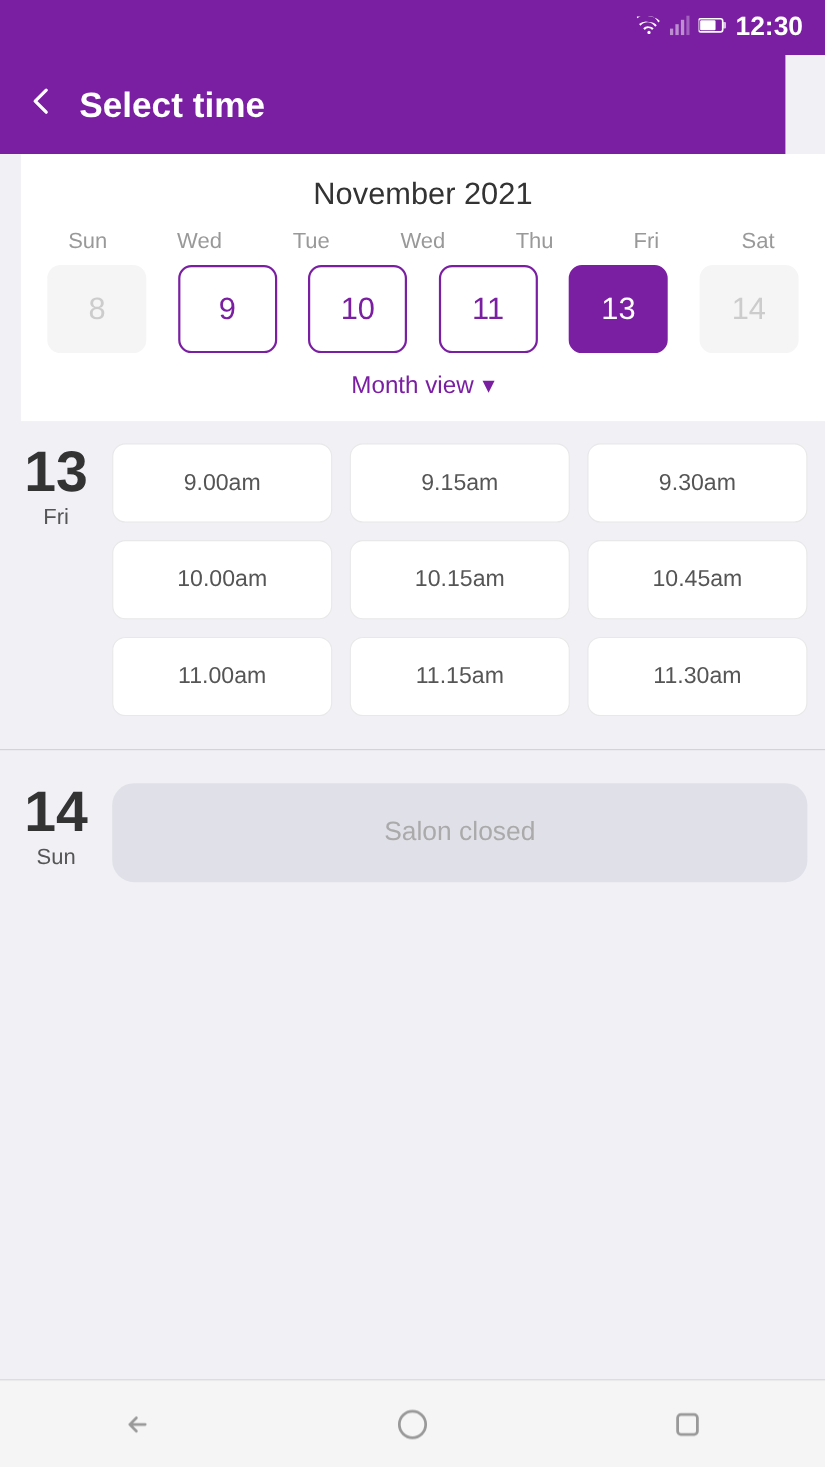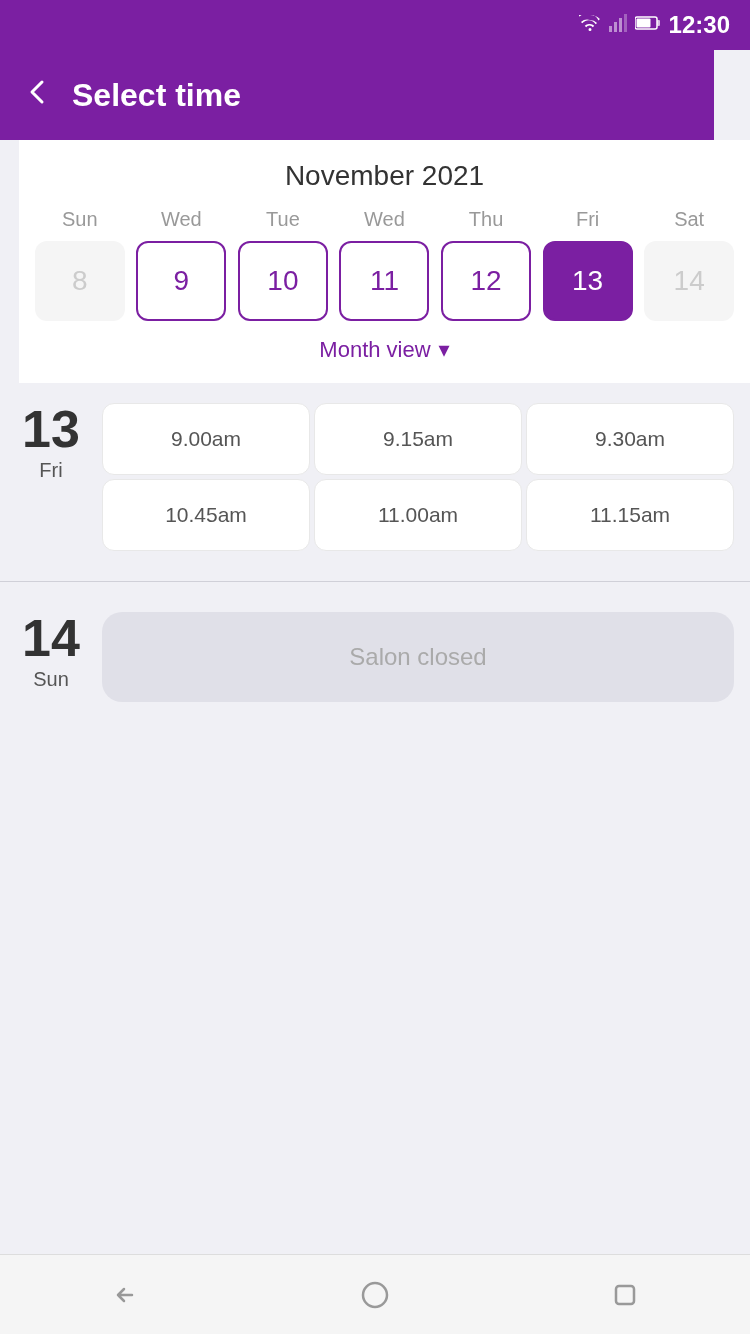--- a/index.html
+++ b/index.html
@@ -143,21 +143,21 @@
       display: flex;
       flex-direction: column;
       align-items: center;
       margin-right: 16px;
       min-width: 70px;
     }
     .time-grid {
       flex: 1;
       display: grid;
       grid-template-columns: repeat(3, 1fr);
-      gap: 4px;
+      gap: 16px;
     }
     .time-slot {
       background: white;
       border-radius: 12px;
       height: 72px;
       display: flex;
       align-items: center;
       justify-content: center;
       font-size: 21px;
       color: #555;
@@ -270,44 +270,46 @@
     <span class="weekday-label">Thu</span>
     <span class="weekday-label">Fri</span>
     <span class="weekday-label">Sat</span>
   </div>
 
   <div class="dates-row">
     <div class="date-cell inactive">8</div>
     <div class="date-cell active">9</div>
     <div class="date-cell active">10</div>
     <div class="date-cell active">11</div>
-    <div class="date-cell active">12</div>
     <div class="date-cell selected">13</div>
     <div class="date-cell inactive">14</div>
   </div>
 
   <div class="month-view-row">
     <span class="month-view-label">Month view</span>
     <span class="chevron-down">▾</span>
   </div>
 </div>
 
 <div class="time-section">
   <div class="day-row">
     <div class="day-label-col">
       <span class="day-number">13</span>
       <span class="day-name">Fri</span>
     </div>
     <div class="time-grid">
       <div class="time-slot">9.00am</div>
       <div class="time-slot">9.15am</div>
       <div class="time-slot">9.30am</div>
+      <div class="time-slot">10.00am</div>
+      <div class="time-slot">10.15am</div>
       <div class="time-slot">10.45am</div>
       <div class="time-slot">11.00am</div>
       <div class="time-slot">11.15am</div>
+      <div class="time-slot">11.30am</div>
     </div>
   </div>
 </div>
 
 <div class="divider"></div>
 
 <div class="closed-section">
   <div class="closed-row">
     <div class="day-label-col">
       <span class="day-number">14</span>

